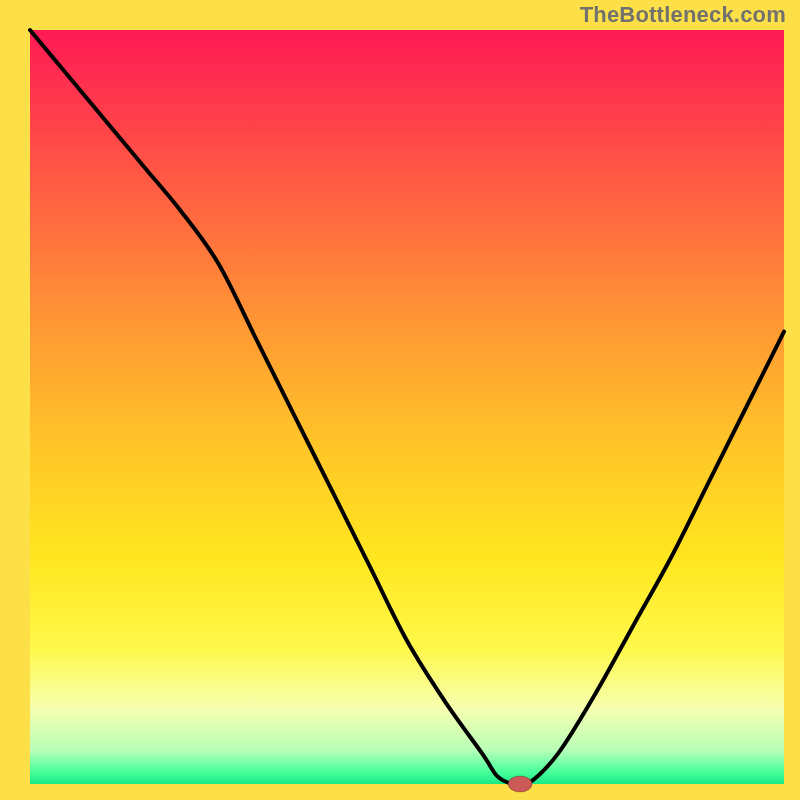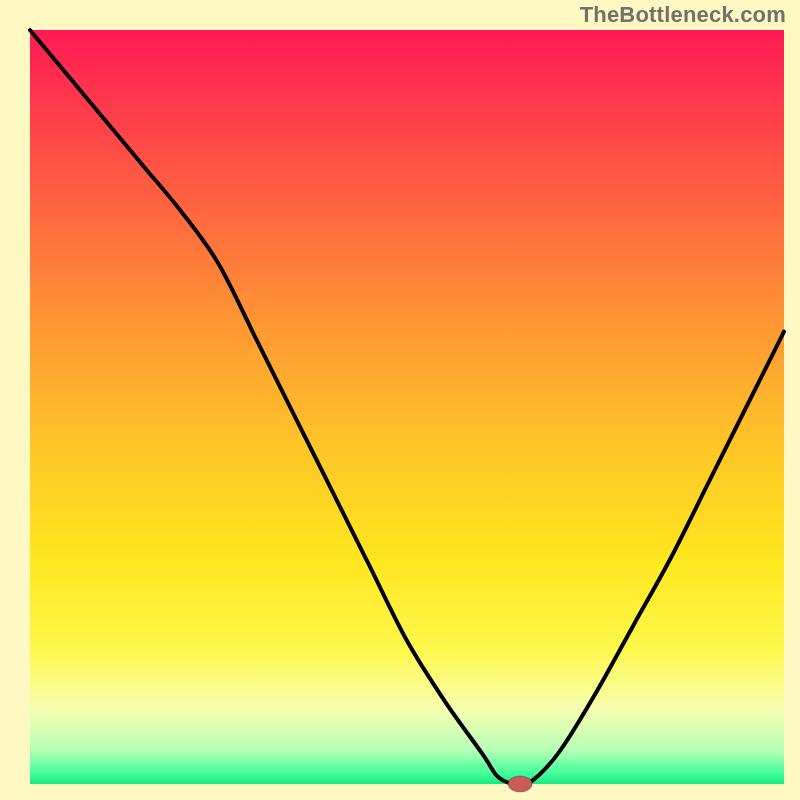--- a/index.html
+++ b/index.html
@@ -7,21 +7,21 @@
     padding: 0;
     width: 800px;
     height: 800px;
     background: #000;
     overflow: hidden;
   }
   .stage {
     position: relative;
     width: 800px;
     height: 800px;
-    background: #fef9c3;
+    background: #fde047;
   }
   .attribution {
     position: absolute;
     top: 2px;
     right: 14px;
     font-family: Arial, Helvetica, sans-serif;
     font-size: 22px;
     font-weight: 700;
     color: #72716d;
     letter-spacing: 0.2px;

